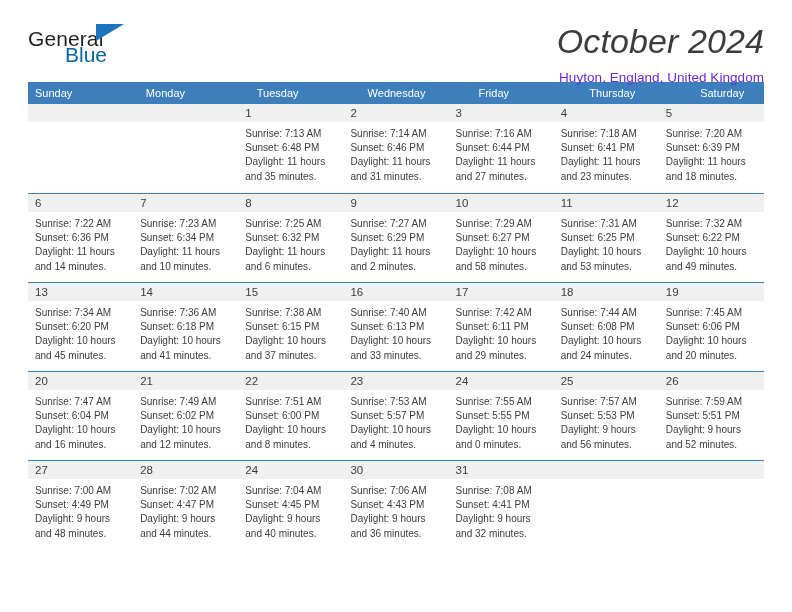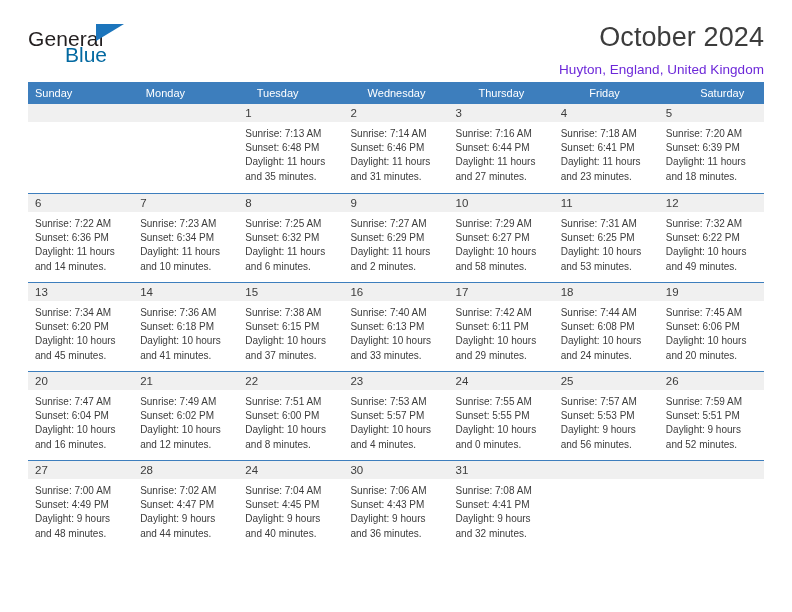--- a/index.html
+++ b/index.html
@@ -59,25 +59,26 @@
     height: 0;
     border-left: 28px solid #1c75bc;
     border-bottom: 17px solid transparent;
   }
 
   .title-block {
     text-align: right;
     padding-top: 0px;
   }
   .cal-title {
-    font-size: 27px;
+    font-size: 34px;
     font-weight: 400;
     color: #3c3c3c;
     line-height: 1.15;
     letter-spacing: 0.1px;
+    font-style: italic;
   }
   .cal-subtitle {
     font-size: 13.5px;
     font-weight: 400;
     color: #6d28d9;
     margin-top: 9px;
     letter-spacing: 0.05px;
   }
 
   
@@ -151,22 +152,22 @@
     </div>
 
   </div>
 
   <div class="calendar">
     <div class="weekday-row">
         <div class="weekday">Sunday</div>
         <div class="weekday">Monday</div>
         <div class="weekday">Tuesday</div>
         <div class="weekday">Wednesday</div>
+        <div class="weekday">Friday</div>
         <div class="weekday">Thursday</div>
-        <div class="weekday">Friday</div>
         <div class="weekday">Saturday</div>
       </div>
     <div class="weeks">
         <div class="week-row first">
           <div class="day-cell empty">
             <div class="day-head"></div>
           </div>
           <div class="day-cell empty">
             <div class="day-head"></div>
           </div>

